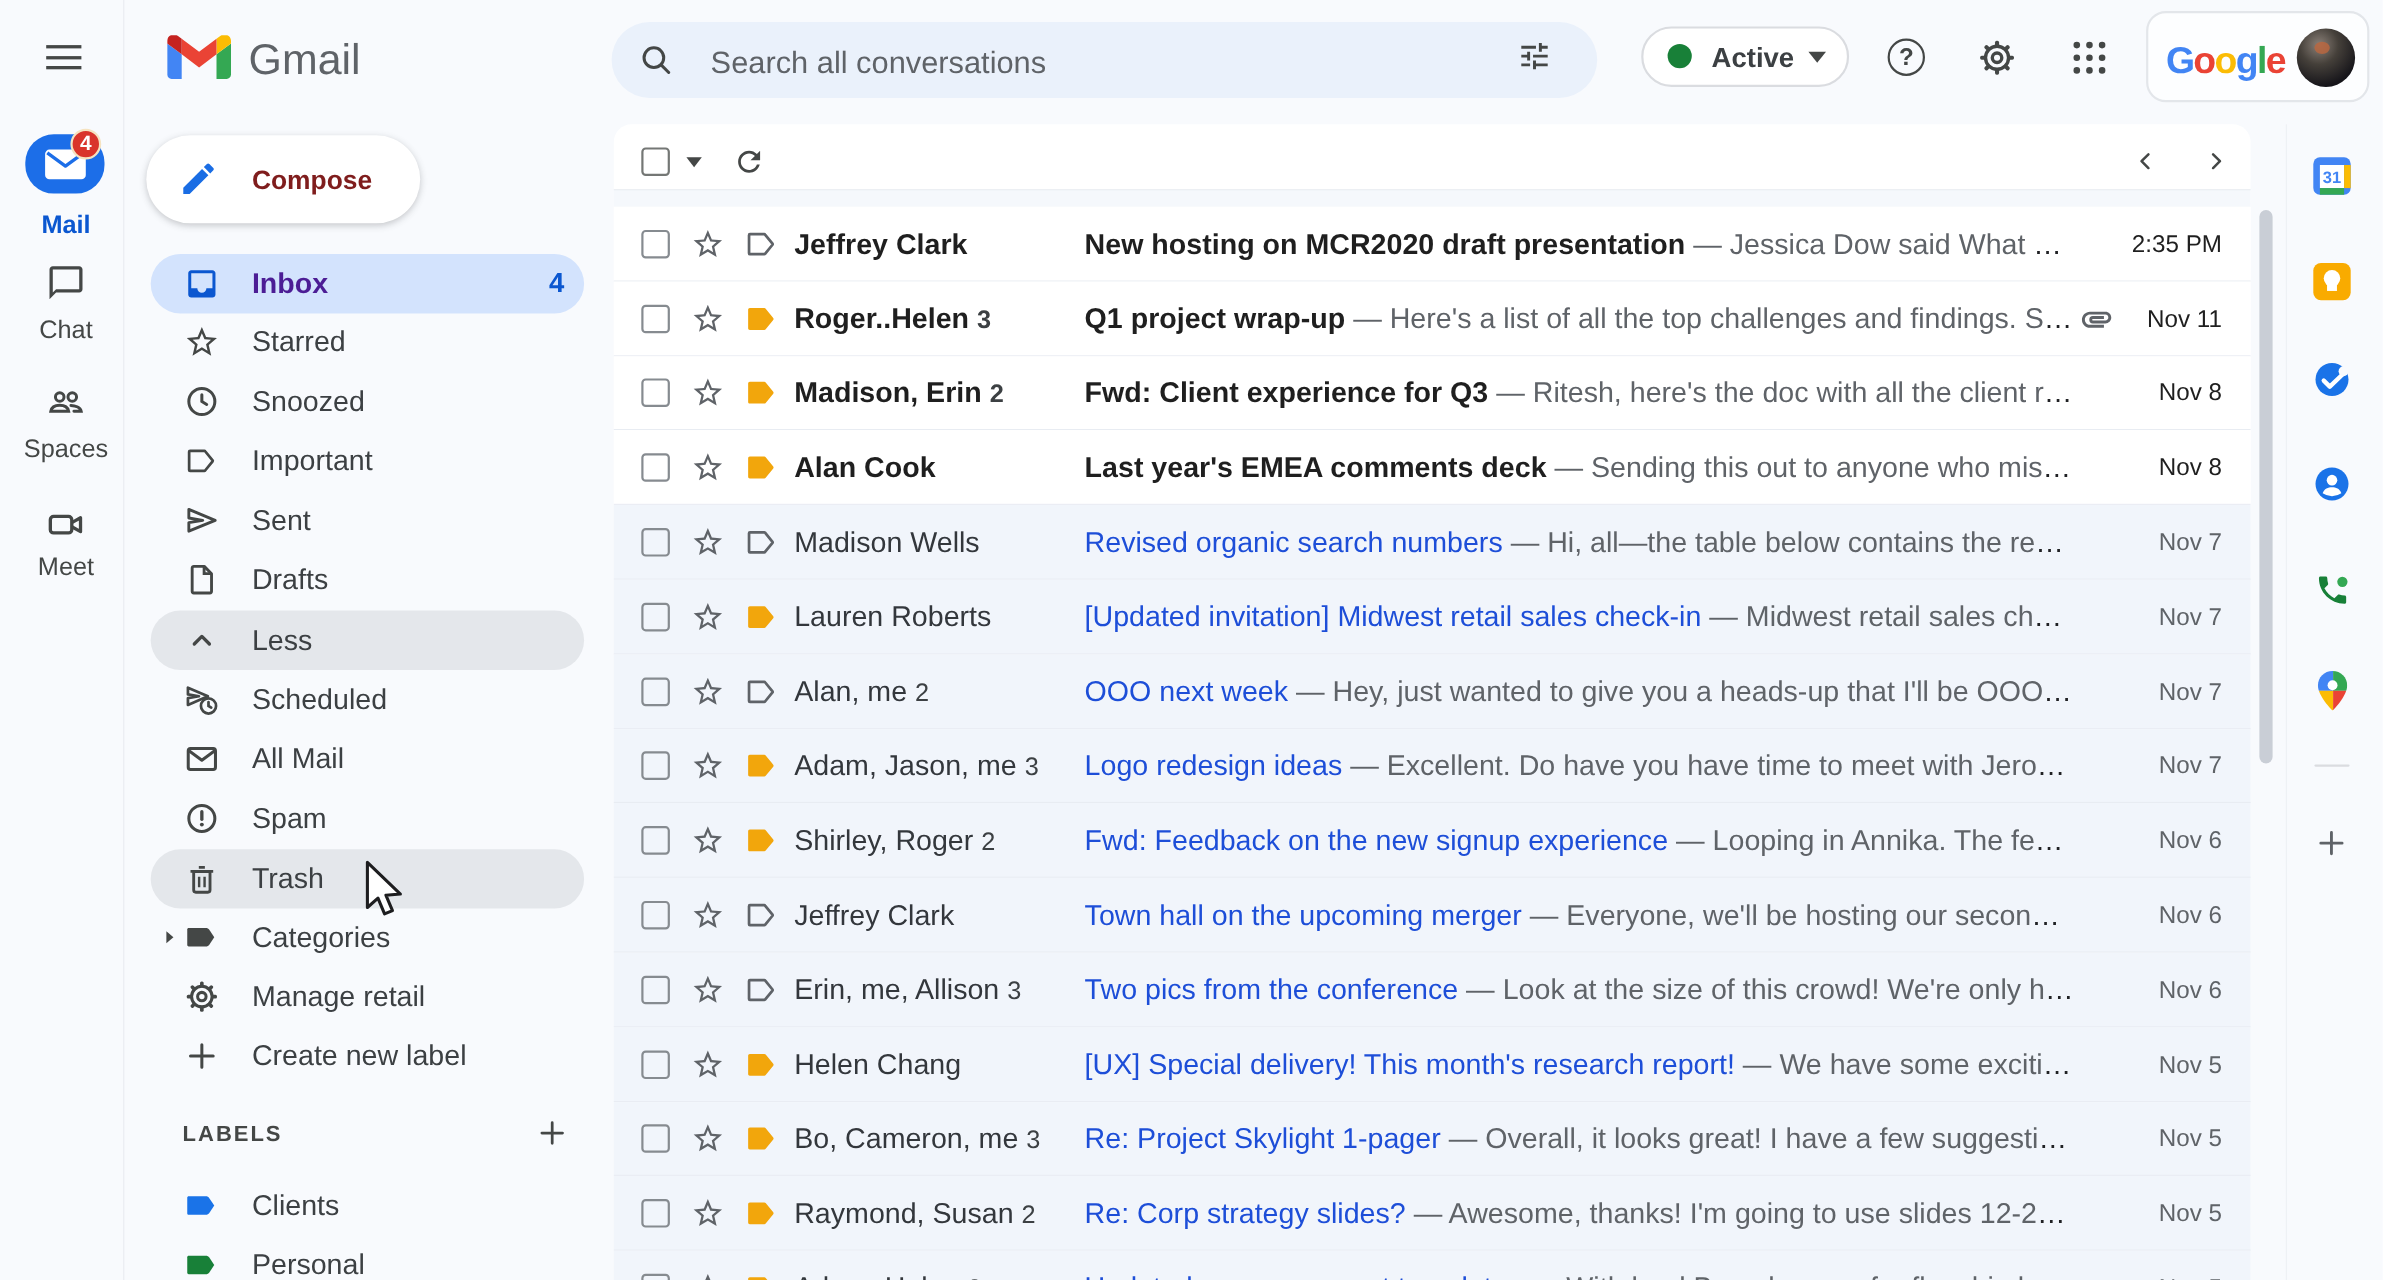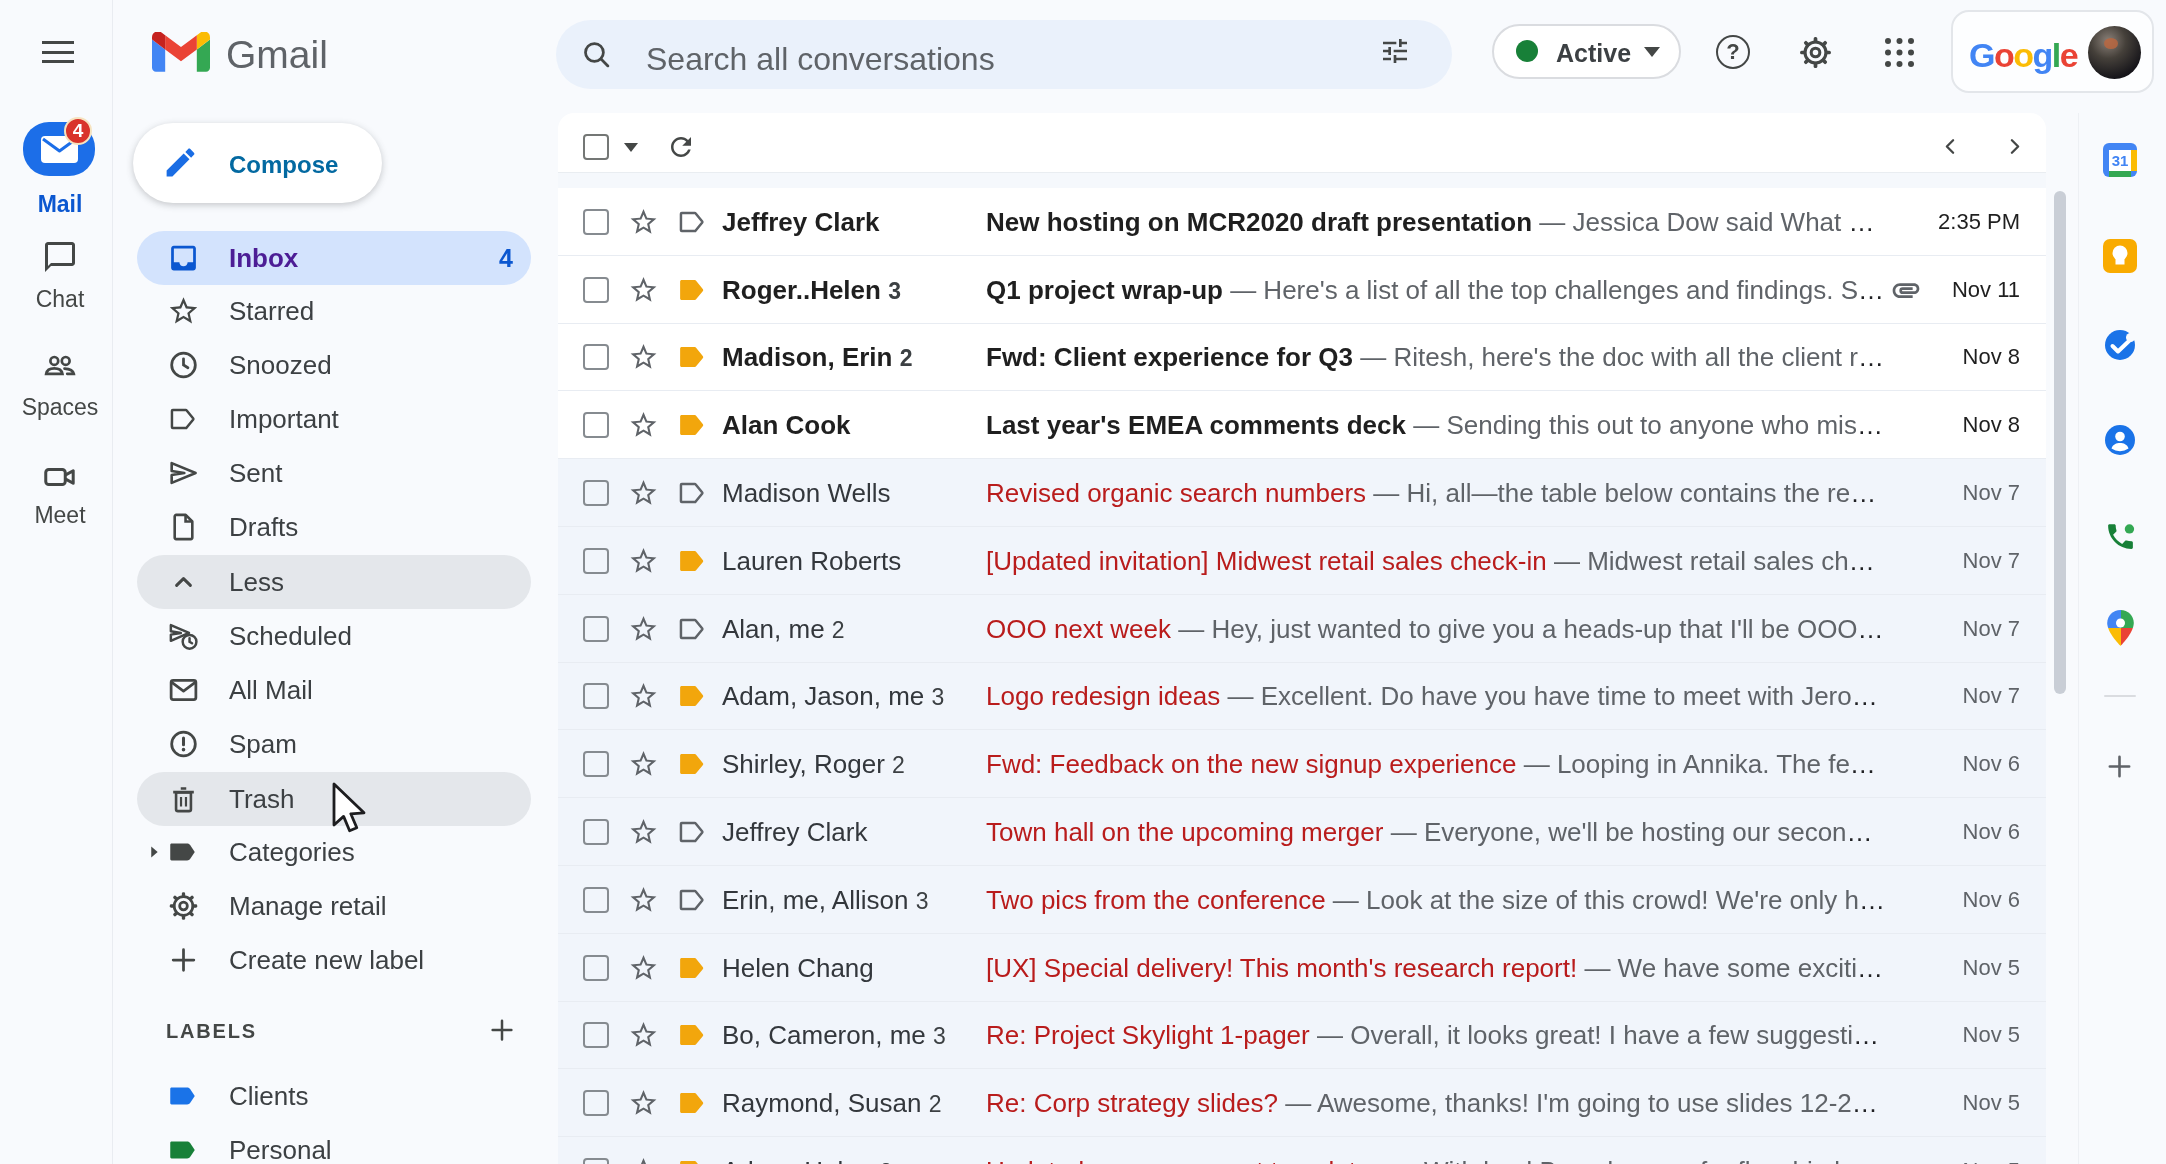--- a/index.html
+++ b/index.html
@@ -23,21 +23,21 @@
   .rimp { position:absolute; left:118px; top:50%; transform:translateY(-50%); }
   .rsender { position:absolute; left:164px; top:50%; transform:translateY(-50%); width:258px;
     font-size:26px; white-space:nowrap; overflow:hidden; }
   .rsubj { position:absolute; left:428px; right:160px; top:50%; transform:translateY(-50%);
     font-size:26px; white-space:nowrap; overflow:hidden; text-overflow:ellipsis; }
   .rdate { position:absolute; right:26px; top:50%; transform:translateY(-50%); font-size:22px;
     text-align:right; white-space:nowrap; }
   .unread .rsender, .unread .rsubj .sj { font-weight:bold; color:#1F1F1F; }
   .unread .rdate { font-weight:normal; color:#1F1F1F; }
   .read .rsender { color:#33373C; }
-  .read .rsubj .sj { color:#b91c1c; }
+  .read .rsubj .sj { color:#1d4ed8; }
   .read .rdate { color:#5F6368; }
   .sn { color:#5F6368; font-weight:normal; }
   .cnt { font-size:23px; font-weight:normal; color:#3C4043; }
   .unread .cnt { font-weight:bold; }
 </style>
 </head>
 <body>
 <svg width="0" height="0" style="position:absolute">
 <defs>
 <symbol id="i-star" viewBox="0 0 24 24">
@@ -180,21 +180,21 @@
   <path fill="#ea4335" d="m5.455 7.091 6.545 4.91 6.545-4.91V1.227L12 6.136 5.455 1.227Z"></path>
   <path fill="#c5221f" d="M0 2.045V3l5.455 4.091V1.227L3.927.081C2.307-1.13 0 .024 0 2.045Z"></path>
 </svg>
 <div class="abs" style="left:226px;top:33px;font-size:39px;color:#5F6368">Gmail</div>
 
 <div class="abs" style="left:556px;top:20px;width:896px;height:69px;background:#EAF1FB;border-radius:35px"></div>
 <svg class="abs" style="left:580px;top:38px" width="33" height="33" viewBox="0 0 24 24">
     <circle cx="10.5" cy="10.5" r="6.5" fill="none" stroke="#444746" stroke-width="2"></circle>
     <path stroke="#444746" stroke-width="2" stroke-linecap="round" d="M15.3 15.3l5 5"></path>
   </svg>
-<div class="abs" style="left:646px;top:41px;font-size:32px;color:#5F6368">Search all conversations</div>
+<div class="abs" style="left:646px;top:41px;font-size:28px;color:#5F6368">Search all conversations</div>
 <svg class="ico abs" style="left:1379px;top:35px;color:#444746" width="32" height="32">
     <use href="#i-tune"></use>
   </svg>
 
 <div class="abs" style="left:1492px;top:24px;width:189px;height:55px;background:#fff;border:2px solid #DADCE0;border-radius:28px"></div>
 <div class="abs" style="left:1516px;top:40px;width:22px;height:22px;border-radius:50%;background:#188038"></div>
 <div class="abs" style="left:1556px;top:39px;font-size:25px;font-weight:bold;color:#3C4043">Active</div>
 <div class="abs" style="left:1644px;top:47px;width:0;height:0;border-left:8px solid transparent;border-right:8px solid transparent;border-top:10px solid #444746"></div>
 
 <div class="abs" style="left:1716px;top:35px;width:34px;height:34px;border:2.5px solid #444746;border-radius:50%;color:#444746;font-size:22px;font-weight:bold;text-align:center;line-height:30px">?</div>
@@ -217,21 +217,21 @@
 
 <div class="abs" style="left:1951px;top:10px;width:203px;height:83px;background:#FDFEFF;border:2px solid #E3E6EA;border-radius:18px"></div>
 <div class="abs" style="left:1969px;top:36px;font-size:34px;font-weight:bold;letter-spacing:-1.5px"><span style="color:#4285F4">G</span><span style="color:#EA4335">o</span><span style="color:#FBBC05">o</span><span style="color:#4285F4">g</span><span style="color:#34A853">l</span><span style="color:#EA4335">e</span></div>
 <div class="abs" style="left:2088px;top:26px;width:53px;height:53px;border-radius:50%;background:radial-gradient(circle at 38% 28%, #8a8078 0%, #45403a 35%, #16151a 75%)"></div>
 <div class="abs" style="left:2104px;top:38px;width:14px;height:11px;border-radius:50%;background:#b8663f;opacity:.85"></div>
 
 <div class="abs" style="left:133px;top:123px;width:249px;height:80px;background:#fff;border-radius:40px;box-shadow:0 2px 7px rgba(60,64,67,.28)"></div>
 <svg class="ico abs" style="left:162px;top:144px;color:#1A6DE4" width="37" height="37">
     <use href="#i-pencil"></use>
   </svg>
-<div class="abs" style="left:229px;top:151px;font-size:24px;font-weight:bold;color:#0369a1">Compose</div>
+<div class="abs" style="left:229px;top:151px;font-size:24px;font-weight:bold;color:#7f1d1d">Compose</div>
 
 <div class="nav" style="top:231px">
     <div style="position:absolute;inset:0;background:#D3E3FD;border-radius:27px"></div>
     <svg class="ico nico" style="color:#0B57D0" width="33" height="33">
       <use href="#i-inbox"></use>
     </svg>
     <div class="ntxt" style="color:#4c1d95;font-weight:bold">Inbox</div>
     <div style="position:absolute;right:18px;top:50%;transform:translateY(-50%);font-size:25px;font-weight:bold;color:#0B57D0">4</div>
   </div>
 <div class="nav" style="top:284px">

